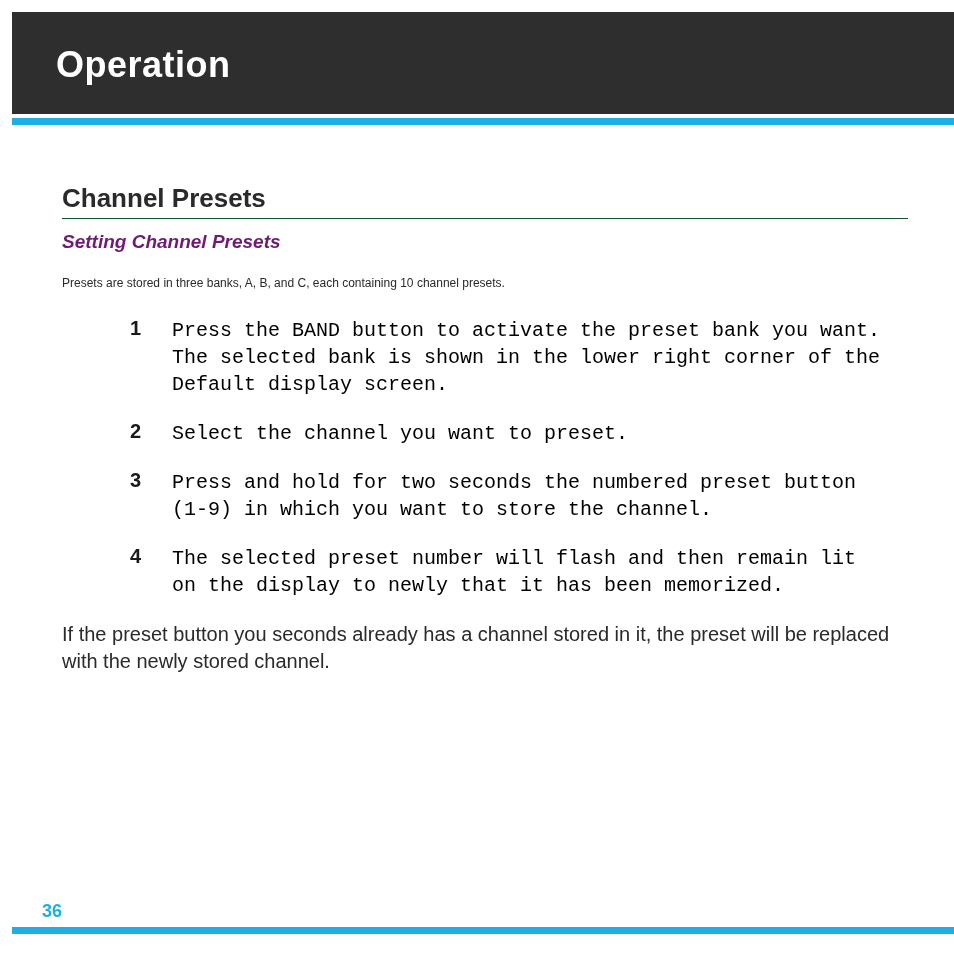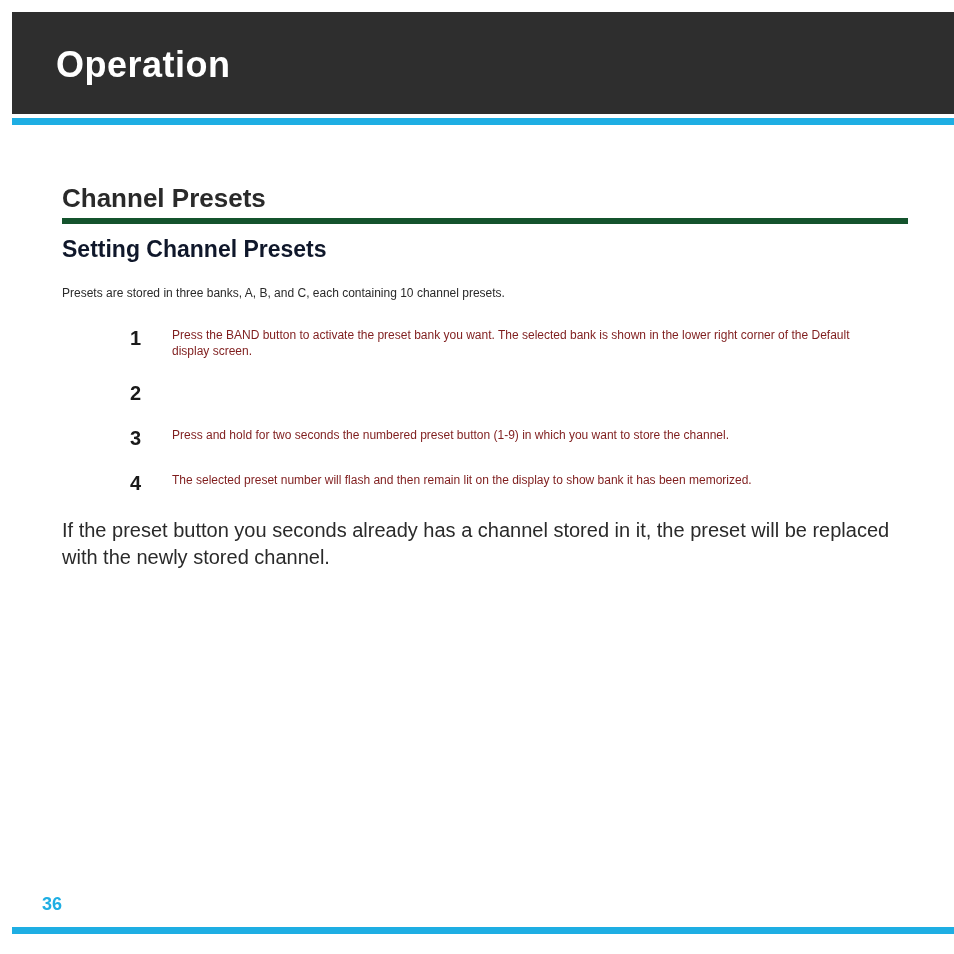--- a/index.html
+++ b/index.html
@@ -29,34 +29,35 @@
       height: 7px;
       background: #1eaee3;
     }
     .content {
       padding: 50px 46px 0 46px;
     }
     .section-heading {
       font-size: 26px;
       font-weight: 700;
       color: #2a2a2a;
-      border-bottom: 6px solid #14532d;
+      border-bottom: 1px solid #14532d;
       padding-bottom: 4px;
       margin-bottom: 12px;
     }
     .intro-text {
       font-size: 20px;
       line-height: 1.35;
       color: #2a2a2a;
       margin-bottom: 28px;
     }
     .sub-heading {
-      font-size: 23px;
+      font-size: 19px;
       font-weight: 700;
-      color: #0f172a;
+      font-style: italic;
+      color: #701a75;
       margin-bottom: 22px;
     }
     .body-text {
       font-size: 12px;
       line-height: 1.35;
       color: #2a2a2a;
       margin-bottom: 22px;
     }
     .steps {
       list-style: none;
@@ -70,41 +71,42 @@
       margin-bottom: 14px;
     }
     .step-num {
       font-weight: 900;
       font-size: 20px;
       min-width: 34px;
       flex-shrink: 0;
       color: #1a1a1a;
     }
     .step-text {
-      font-size: 12px;
+      font-size: 20px;
       line-height: 1.35;
-      color: #7f1d1d;
+      color: #000000;
+      font-family: Liberation Mono, monospace;
     }
     .closing-text {
       font-size: 20px;
       line-height: 1.35;
       color: #2a2a2a;
     }
     .footer-bar {
       position: absolute;
       left: 0;
       right: 0;
       bottom: 24px;
       height: 7px;
       background: #1eaee3;
     }
     .page-number {
       position: absolute;
       left: 30px;
-      bottom: 43px;
+      bottom: 36px;
       color: #1eaee3;
       font-weight: 700;
       font-size: 18px;
       background: #ffffff;
       padding: 0 6px 0 0;
       z-index: 2;
       text-align: center;
     }
   </style>
 </head>
@@ -119,27 +121,28 @@
   <h2 class="section-heading">Channel Presets</h2>
   <h3 class="sub-heading">Setting Channel Presets</h3>
   <p class="body-text">Presets are stored in three banks, A, B, and C, each containing 10 channel presets.</p>
   <ol class="steps">
     <li>
       <span class="step-num">1</span>
       <span class="step-text">Press the BAND button to activate the preset bank you want. The selected bank is shown in the lower right corner of the Default display screen.</span>
     </li>
     <li>
       <span class="step-num">2</span>
+      <span class="step-text">Select the channel you want to preset.</span>
     </li>
     <li>
       <span class="step-num">3</span>
       <span class="step-text">Press and hold for two seconds the numbered preset button (1-9) in which you want to store the channel.</span>
     </li>
     <li>
       <span class="step-num">4</span>
-      <span class="step-text">The selected preset number will flash and then remain lit on the display to show bank it has been memorized.</span>
+      <span class="step-text">The selected preset number will flash and then remain lit on the display to newly that it has been memorized.</span>
     </li>
   </ol>
   <p class="closing-text">If the preset button you seconds already has a channel stored in it, the preset will be replaced with the newly stored channel.</p>
 </div>
 
 <div class="page-number">36</div>
 <div class="footer-bar"></div>
 
 </body></html>

